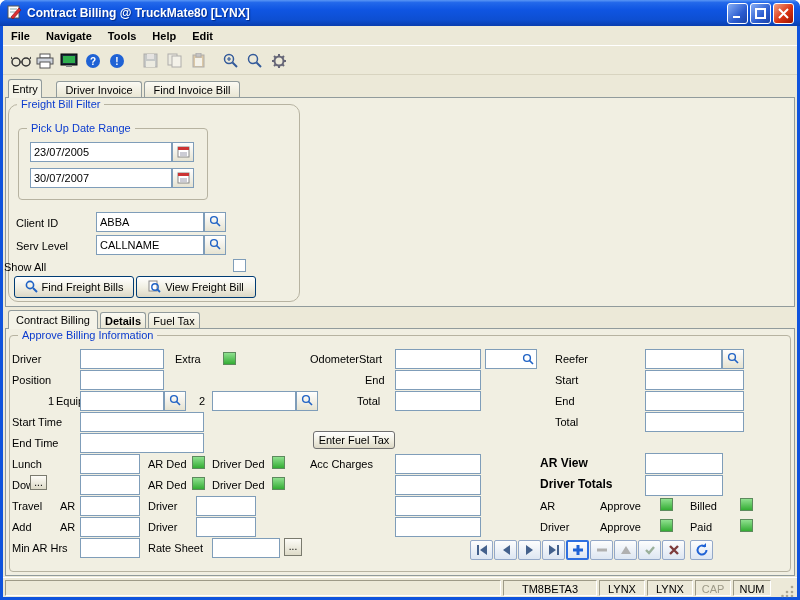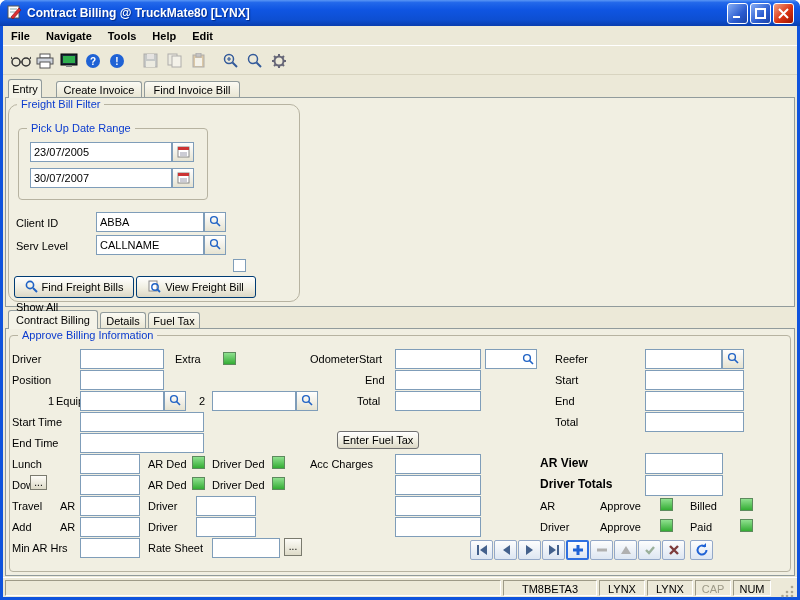--- a/index.html
+++ b/index.html
@@ -187,21 +187,21 @@
         </span>
       <span class="tbico">
           <svg width="16" height="16">
             <circle cx="8" cy="8" r="4.5" fill="none" stroke="#667" stroke-width="2"></circle>
             <path d="M8 1v3M8 12v3M1 8h3M12 8h3M3 3l2 2M13 3l-2 2M3 13l2-2M13 13l-2-2" stroke="#667" stroke-width="2"></path>
           </svg>
         </span>
     </div>
 
     <div class="tab active" style="left:5px;top:53px;width:34px;">Entry</div>
-    <div class="tab" style="left:53px;top:55px;width:86px;">Create Invoice</div>
+    <div class="tab" style="left:53px;top:55px;width:86px;">Driver Invoice</div>
     <div class="tab" style="left:141px;top:55px;width:96px;">Find Invoice Bill</div>
     <div class="panel" style="left:2px;top:71px;width:790px;height:210px;"></div>
 
     <div class="groupbox" style="left:5px;top:78px;width:292px;height:198px;z-index:3;border-radius:10px;">
       <span class="gb-title">Freight Bill Filter</span>
     </div>
     <div class="groupbox" style="left:15px;top:102px;width:190px;height:72px;z-index:3;">
       <span class="gb-title">Pick Up Date Range</span>
     </div>
     <div class="field" style="left:27px;top:116px;width:142px;z-index:4;">23/07/2005</div>
@@ -231,21 +231,21 @@
           </svg></span>
     </div>
     <span class="lbl" style="left:13px;top:213px;z-index:4;">Serv Level</span>
     <div class="field" style="left:93px;top:209px;width:108px;z-index:4;">CALLNAME</div>
     <div class="lookup" style="left:201px;top:209px;z-index:4;">
       <span><svg width="12" height="12">
             <circle cx="5" cy="5" r="3.4" fill="none" stroke="#1f62c5" stroke-width="1.4"></circle>
             <path d="M7.5 7.5L11 11" stroke="#1f62c5" stroke-width="1.6"></path>
           </svg></span>
     </div>
-    <span class="lbl" style="left:13px;top:234px;z-index:4;margin-top:40px;">Show All</span>
+    <span class="lbl" style="left:1px;top:234px;z-index:4;">Show All</span>
     <span class="cb" style="left:230px;top:233px;z-index:4;"></span>
     <div class="xpbtn" style="left:133px;top:250px;width:120px;height:22px;z-index:4;">
       <span><svg width="13" height="13">
             <rect x="1" y="1" width="8" height="10" fill="#fff" stroke="#888"></rect>
             <circle cx="7" cy="7" r="3.2" fill="none" stroke="#1f62c5" stroke-width="1.4"></circle>
             <path d="M9.4 9.4L12 12" stroke="#1f62c5" stroke-width="1.8"></path>
           </svg></span>
       <span>View Freight Bill</span>
     </div>
     <div class="xpbtn" style="left:11px;top:250px;width:120px;height:22px;z-index:4;">
@@ -364,21 +364,21 @@
       <div class="scrollthumb" style="left:18px;top:184px;width:52px;height:15px;"></div>
       <div class="scrollbtn" style="left:493px;top:183px;">
           <svg width="6" height="9">
             <path d="M6 4.5L0 9V0z" fill="#3c5a8c"></path>
           </svg>
         </div>
       <div class="abs" style="left:510px;top:183px;width:17px;height:17px;background:#ece9d8;"></div>
     </div>
 
     <div class="tab active" style="left:5px;top:284px;width:90px;">Contract Billing</div>
-    <div class="tab" style="left:97px;top:286px;width:46px;">Details</div>
+    <div class="tab" style="left:97px;top:286px;width:46px;font-weight:bold;">Details</div>
     <div class="tab" style="left:145px;top:286px;width:52px;">Fuel Tax</div>
     <div class="panel" style="left:2px;top:302px;width:790px;height:248px;"></div>
 
     <div class="groupbox" style="left:6px;top:309px;width:782px;height:237px;z-index:3;">
       <span class="gb-title">Approve Billing Information</span>
     </div>
 
     <span class="lbl" style="left:9px;top:326px;z-index:4;">Driver</span>
     <div class="field" style="left:77px;top:323px;width:84px;z-index:4;"></div>
     <span class="lbl" style="left:172px;top:326px;z-index:4;">Extra</span>
@@ -449,21 +449,21 @@
       <span class="abs" style="right:2px;top:3px;"><svg width="12" height="12">
             <circle cx="5" cy="5" r="3.4" fill="none" stroke="#1f62c5" stroke-width="1.4"></circle>
             <path d="M7.5 7.5L11 11" stroke="#1f62c5" stroke-width="1.6"></path>
           </svg></span>
     </div>
     <span class="lbl" style="left:362px;top:347px;z-index:4;">End</span>
     <div class="field" style="left:392px;top:344px;width:86px;z-index:4;"></div>
     <span class="lbl" style="left:354px;top:368px;z-index:4;">Total</span>
     <div class="field" style="left:392px;top:365px;width:86px;z-index:4;"></div>
 
-    <div class="xpbtn" style="left:310px;top:405px;width:82px;height:18px;z-index:4;border:1px solid #707070;margin-left:24px;">
+    <div class="xpbtn" style="left:310px;top:405px;width:82px;height:18px;z-index:4;border:1px solid #707070;">
       <span>Enter Fuel Tax</span>
     </div>
 
     <span class="lbl" style="left:307px;top:431px;z-index:4;">Acc Charges</span>
     <div class="field" style="left:392px;top:428px;width:86px;z-index:4;"></div>
     <div class="field" style="left:392px;top:449px;width:86px;z-index:4;"></div>
     <div class="field" style="left:392px;top:470px;width:86px;z-index:4;"></div>
     <div class="field" style="left:392px;top:491px;width:86px;z-index:4;"></div>
 
     <span class="lbl" style="left:552px;top:326px;z-index:4;">Reefer</span>

